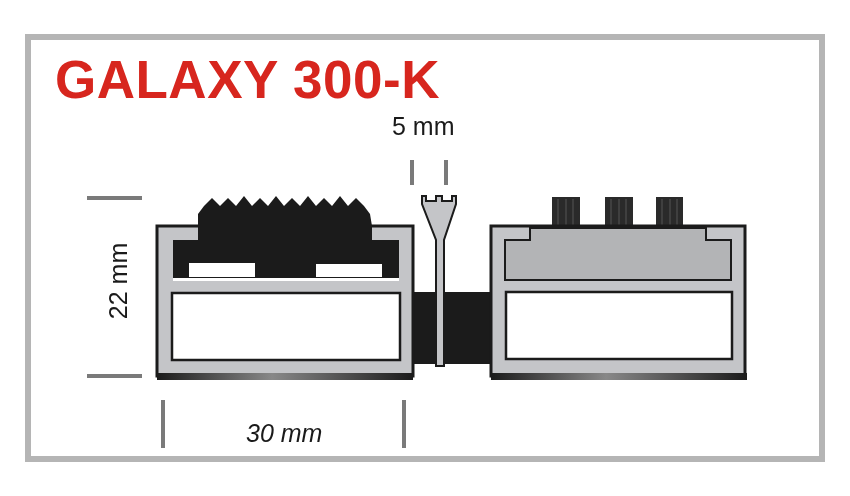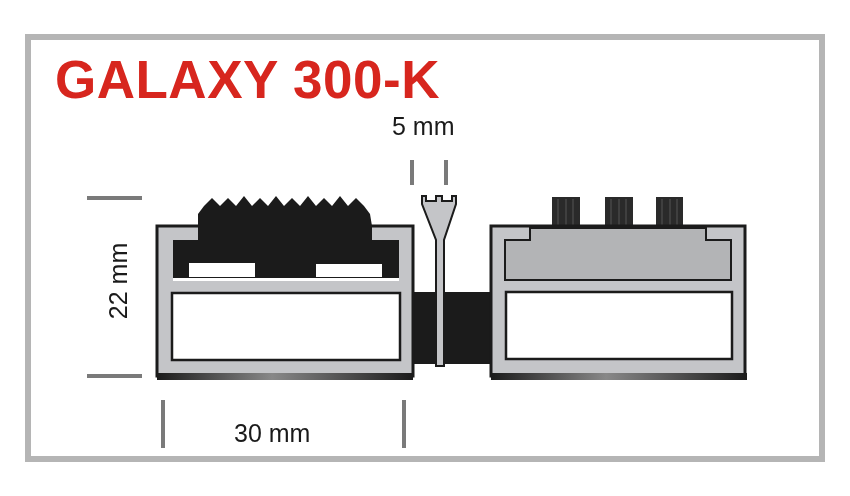--- a/index.html
+++ b/index.html
@@ -11,21 +11,21 @@
     .title {
       position: absolute; left: 55px; top: 50px; margin: 0;
       font-family: "Liberation Sans", sans-serif; font-weight: bold;
       font-size: 53px; line-height: 60px; letter-spacing: 0.5px; color: #d7261e; text-align: center;
     }
     .label {
       position: absolute; font-family: "Liberation Sans", sans-serif;
       font-size: 25px; color: #1a1a1a; line-height: 28px; white-space: nowrap;
     }
     .label-5mm { left: 392px; top: 112px; }
-    .label-30mm { left: 234px; top: 419px; }
+    .label-30mm { left: 246px; top: 419px; font-style: italic; }
     .label-22mm {
       left: 118px; top: 281px; transform-origin: 0 0; transform: rotate(-90deg) translate(-50%, -50%);
     }
     svg.drawing { position: absolute; left: 0; top: 0; }
   </style>
 </head>
 <body>
 
 <div class="frame"></div>
 

